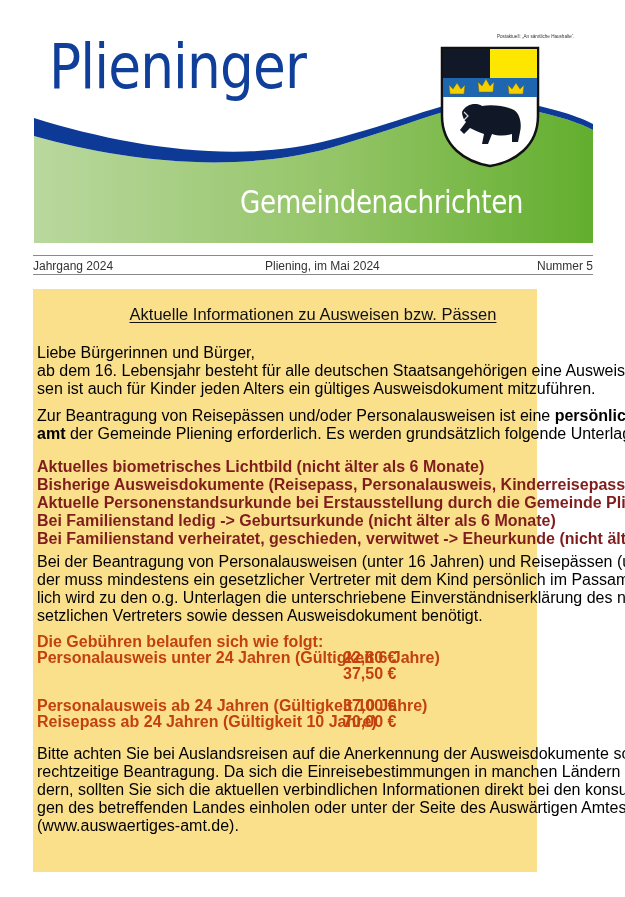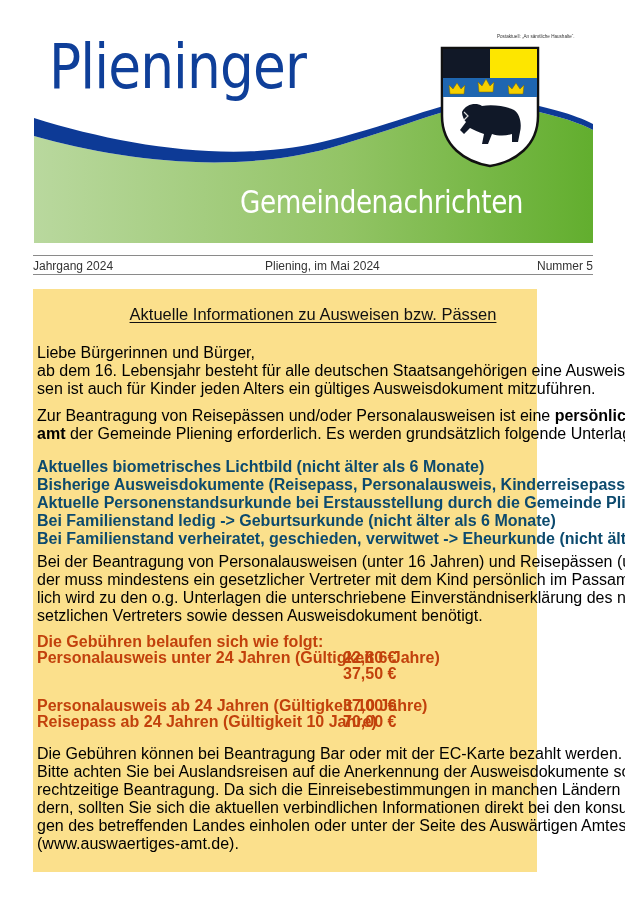--- a/index.html
+++ b/index.html
@@ -13,21 +13,21 @@
   .infobar { position: absolute; left: 33px; top: 255px; width: 560px; height: 18px; border-top: 1px solid #8a8a8a; border-bottom: 1px solid #8a8a8a; font-size: 12px; color: #333; }
   .infobar span { position: absolute; top: 3px; }
   .info-left { left: 0; }
   .info-center { left: 232px; }
   .info-right { right: 0; }
   .box { position: absolute; left: 33px; top: 289px; width: 504px; height: 583px; background: #fbe08c; }
   .headline { position: absolute; left: 0; top: 16px; width: 560px; text-align: center; font-size: 16.5px; color: #111; text-decoration: underline; text-underline-offset: 2px; }
   .p { position: absolute; left: 4px; width: 553px; }
   .p .line { display: block; white-space: nowrap; }
   .bold { font-weight: bold; }
-  .docs .line { font-weight: bold; color: #0c4a6e; }
+  .docs .line { font-weight: bold; color: #7f1d1d; }
   .fees .row { display: block; position: relative; height: 16px; white-space: nowrap; }
   .fees .amt { position: absolute; left: 306px; }
   .fees-head { font-weight: bold; color: #111; }
   .fees .row { color: #c2410c; font-weight: bold; }
 </style>
 </head>
 <body>
 
 <div class="postal">Postaktuell: „An sämtliche Haushalte“.</div>
 
@@ -98,20 +98,19 @@
   <div class="p fees" style="top:344px;">
     <span class="row fees-head">Die Gebühren belaufen sich wie folgt:</span>
     <span class="row"><span>Personalausweis unter 24 Jahren (Gültigkeit 6 Jahre)</span><span class="amt">22,80 €</span></span>
     <span class="row"><span class="amt">37,50 €</span></span>
     <span class="row" style="height:16px;"></span>
     <span class="row"><span>Personalausweis ab 24 Jahren (Gültigkeit 10 Jahre)</span><span class="amt">37,00 €</span></span>
     <span class="row"><span>Reisepass ab 24 Jahren (Gültigkeit 10 Jahre)</span><span class="amt">70,00 €</span></span>
   </div>
 
   <div class="p" style="top:456px;">
-    <span class="line">Die Gebühren können bei Beantragung Bar oder mit der EC-Karte bezahlt werden.</span>
     <span class="line">Bitte achten Sie bei Auslandsreisen auf die Anerkennung der Ausweisdokumente sowie auf eine</span>
     <span class="line">rechtzeitige Beantragung. Da sich die Einreisebestimmungen in manchen Ländern oft sehr kurzfristig än-</span>
     <span class="line">dern, sollten Sie sich die aktuellen verbindlichen Informationen direkt bei den konsularischen Vertretun-</span>
     <span class="line">gen des betreffenden Landes einholen oder unter der Seite des Auswärtigen Amtes</span>
     <span class="line">(www.auswaertiges-amt.de).</span>
   </div>
 </div>
 
 </body></html>

